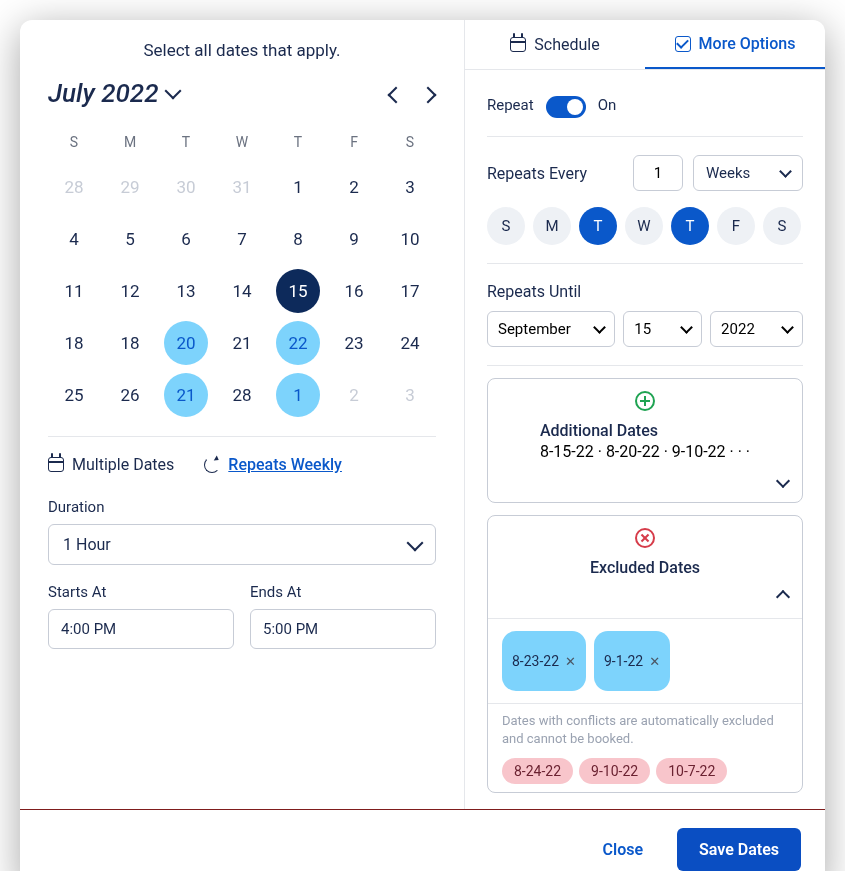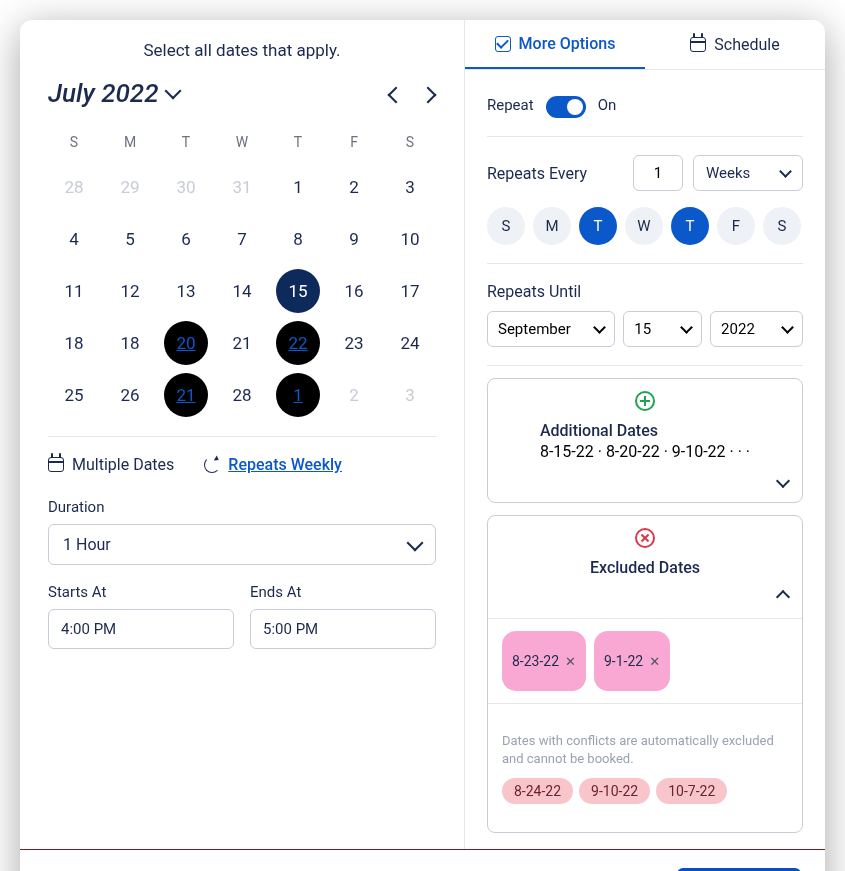--- a/index.html
+++ b/index.html
@@ -16,21 +16,21 @@
 .chev { display: inline-block; width: 12px; height: 12px; border-right: 2px solid currentColor; border-bottom: 2px solid currentColor; }
 .chev-down { transform: rotate(45deg); margin-top: -4px; }
 .chev-left { transform: rotate(135deg); }
 .chev-right { transform: rotate(-45deg); }
 .chev-up { transform: rotate(-135deg); margin-top: 4px; }
 .cal-grid { display: grid; grid-template-columns: repeat(7, 1fr); gap: 6px 4px; }
 .dow { text-align: center; font-size: 14px; color: #6b7280; padding: 8px 0; }
 .day { text-align: center; font-size: 17px; color: #1b2a4e; padding: 0; height: 46px; display: flex; align-items: center; justify-content: center; cursor: pointer; border-radius: 50%; }
 .day.muted { color: #c7ccd6; }
 .day.selected-primary { background: #0d2a5b; color: #fff; width: 44px; height: 44px; margin: 1px auto; }
-.day.selected-secondary { background: #000000; color: #0a58ca; width: 44px; height: 44px; margin: 1px auto; text-decoration: underline; }
+.day.selected-secondary { background: #7dd3fc; color: #0a58ca; width: 44px; height: 44px; margin: 1px auto; }
 .divider { border: none; border-top: 1px solid #e5e7eb; margin: 18px 0; }
 .options-row { display: flex; align-items: center; gap: 30px; margin-bottom: 24px; }
 .opt { display: flex; align-items: center; gap: 8px; font-size: 16px; color: #1b2a4e; }
 .opt.link { color: #0a58ca; text-decoration: underline; cursor: pointer; font-weight: 500; }
 .field-label { font-size: 15px; color: #1b2a4e; margin-bottom: 8px; }
 .select-box { border: 1px solid #c7ccd6; border-radius: 6px; padding: 10px 14px; display: flex; align-items: center; justify-content: space-between; cursor: pointer; color: #1b2a4e; }
 .time-row { display: flex; gap: 16px; margin-top: 18px; }
 .time-col { flex: 1; }
 .time-input { border: 1px solid #c7ccd6; border-radius: 6px; padding: 10px 12px; width: 100%; font-size: 15px; color: #1b2a4e; }
 
@@ -54,23 +54,23 @@
 .day-pill.on { background: #0a58ca; color: #fff; }
 .until-row { display: flex; gap: 8px; margin-top: 10px; }
 .until-select { border: 1px solid #c7ccd6; border-radius: 6px; padding: 8px 10px; display: flex; align-items: center; justify-content: space-between; cursor: pointer; font-size: 15px; color: #000000; }
 .card { border: 1px solid #c7ccd6; border-radius: 8px; margin-top: 12px; }
 .card-header { padding: 12px 14px; display: flex; align-items: center; gap: 10px; cursor: pointer; flex-direction: column; }
 .card-title { font-size: 16px; color: #1b2a4e; font-weight: 500; }
 .card-sub { font-size: 16px; color: #000000; margin-top: 2px; }
 .card-chev { margin-left: auto; color: #1b2a4e; }
 .card-body { padding: 12px 14px; border-top: 1px solid #e5e7eb; }
 .chip-row { display: flex; flex-wrap: wrap; gap: 8px; min-height: 60px; }
-.chip { background: #f9a8d4; border-radius: 14px; padding: 5px 10px; font-size: 14px; color: #1b2a4e; display: flex; align-items: center; gap: 6px; }
+.chip { background: #7dd3fc; border-radius: 14px; padding: 5px 10px; font-size: 14px; color: #1b2a4e; display: flex; align-items: center; gap: 6px; }
 .chip .x { cursor: pointer; font-size: 13px; color: #4b5563; }
-.card-footer { padding: 28px 14px; border-top: 1px solid #e5e7eb; }
+.card-footer { padding: 8px 14px; border-top: 1px solid #e5e7eb; }
 .helper { font-size: 13px; color: #9aa2b1; margin-bottom: 10px; line-height: 1.4; }
 .conflict-chip { background: #f8c5cb; border-radius: 14px; padding: 5px 12px; font-size: 14px; color: #6b2231; display: inline-block; margin-right: 6px; }
 .plus-circle { width: 20px; height: 20px; border: 2px solid #1fa352; border-radius: 50%; position: relative; flex-shrink: 0; }
 .plus-circle::before, .plus-circle::after { content: ""; position: absolute; background: #1fa352; }
 .plus-circle::before { width: 10px; height: 2px; top: 7px; left: 3px; }
 .plus-circle::after { width: 2px; height: 10px; top: 3px; left: 7px; }
 .x-circle { width: 20px; height: 20px; border: 2px solid #d63c4a; border-radius: 50%; position: relative; flex-shrink: 0; }
 .x-circle::before, .x-circle::after { content: ""; position: absolute; background: #d63c4a; width: 10px; height: 2px; top: 7px; left: 3px; }
 .x-circle::before { transform: rotate(45deg); }
 .x-circle::after { transform: rotate(-45deg); }
@@ -173,27 +173,27 @@
         </div>
         <div class="time-col">
           <div class="field-label">Ends At</div>
           <input class="time-input" value="5:00 PM" style="">
         </div>
       </div>
     </div>
 
     <div class="right">
       <div class="tabs">
+        <div class="tab">
+          <span class="cal-icon"></span>
+          <span>Schedule</span>
+        </div>
         <div class="tab active">
           <span class="check-box"></span>
           <span>More Options</span>
-        </div>
-        <div class="tab">
-          <span class="cal-icon"></span>
-          <span>Schedule</span>
         </div>
       </div>
       <div class="rp-body">
         <div class="repeat-row">
           <span class="repeat-label">Repeat</span>
           <div class="toggle"></div>
           <span class="repeat-label">On</span>
         </div>
 
         <div class="section">

